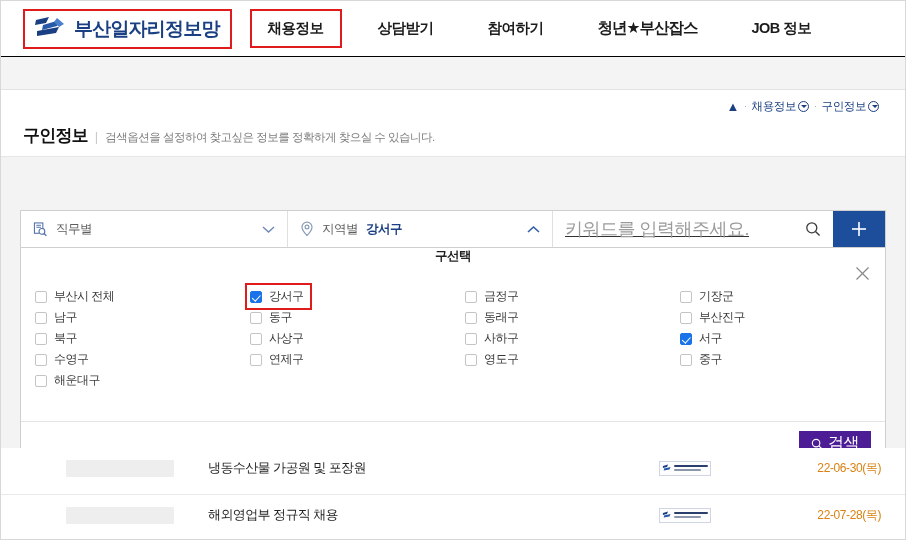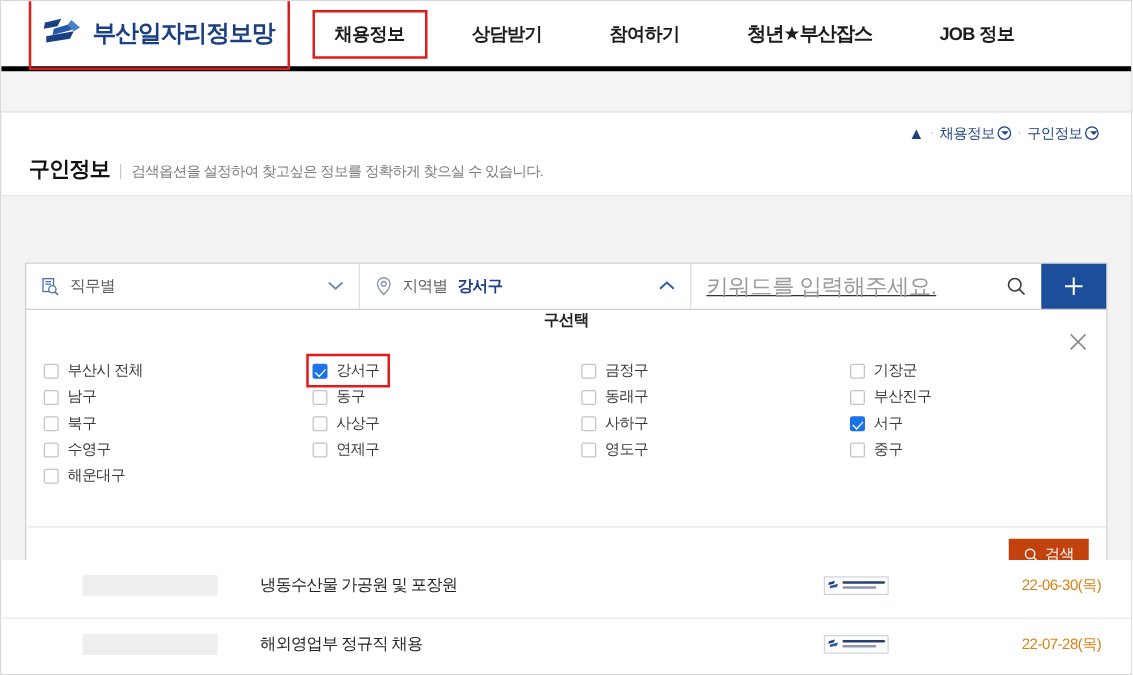--- a/index.html
+++ b/index.html
@@ -16,21 +16,22 @@
     border: 1px solid #d8d8d8;
     overflow: hidden;
   }
 
   
   .header {
     position: relative;
     height: 56px;
     background: #ffffff;
     display: flex;
-    border-bottom: 4px solid #000000;
+    align-items: center;
+    border-bottom: 1px solid #000000;
   }
   .logo-wrap {
     position: relative;
     display: flex; align-items: center;
     margin-left: 26px;
     padding: 4px 8px 4px 6px;
     gap: 7px;
   }
   .logo-mark { width: 34px; height: 26px; flex: 0 0 auto; }
   .logo-text {
@@ -158,24 +159,24 @@
   }
   .cb-label { font-size: 12px; color: #3a3a3a; letter-spacing: -0.5px; white-space: nowrap; }
   .cb .annot-box { inset: -3px -6px -3px -5px; border-width: 2px; }
 
   .panel-foot {
     border-top: 1px solid #e4e4e4; height: 44px;
     display: flex; align-items: center; justify-content: flex-end;
     padding-right: 14px;
   }
   .btn-search {
-    background: #c2410c; color: #fff; border: none;
+    background: #4c1d95; color: #fff; border: none;
     height: 25px; padding: 0 12px; cursor: pointer;
     display: flex; align-items: center; gap: 5px;
-    font-size: 12px; font-family: "Liberation Sans", sans-serif;
+    font-size: 16px; font-family: "Liberation Sans", sans-serif;
     letter-spacing: -0.5px;
   }
 
   
   .joblist {
     position: absolute; left: 0; right: 0; bottom: 0;
     background: #ffffff;
   }
   .job-row {
     display: flex; align-items: center; height: 47px;

